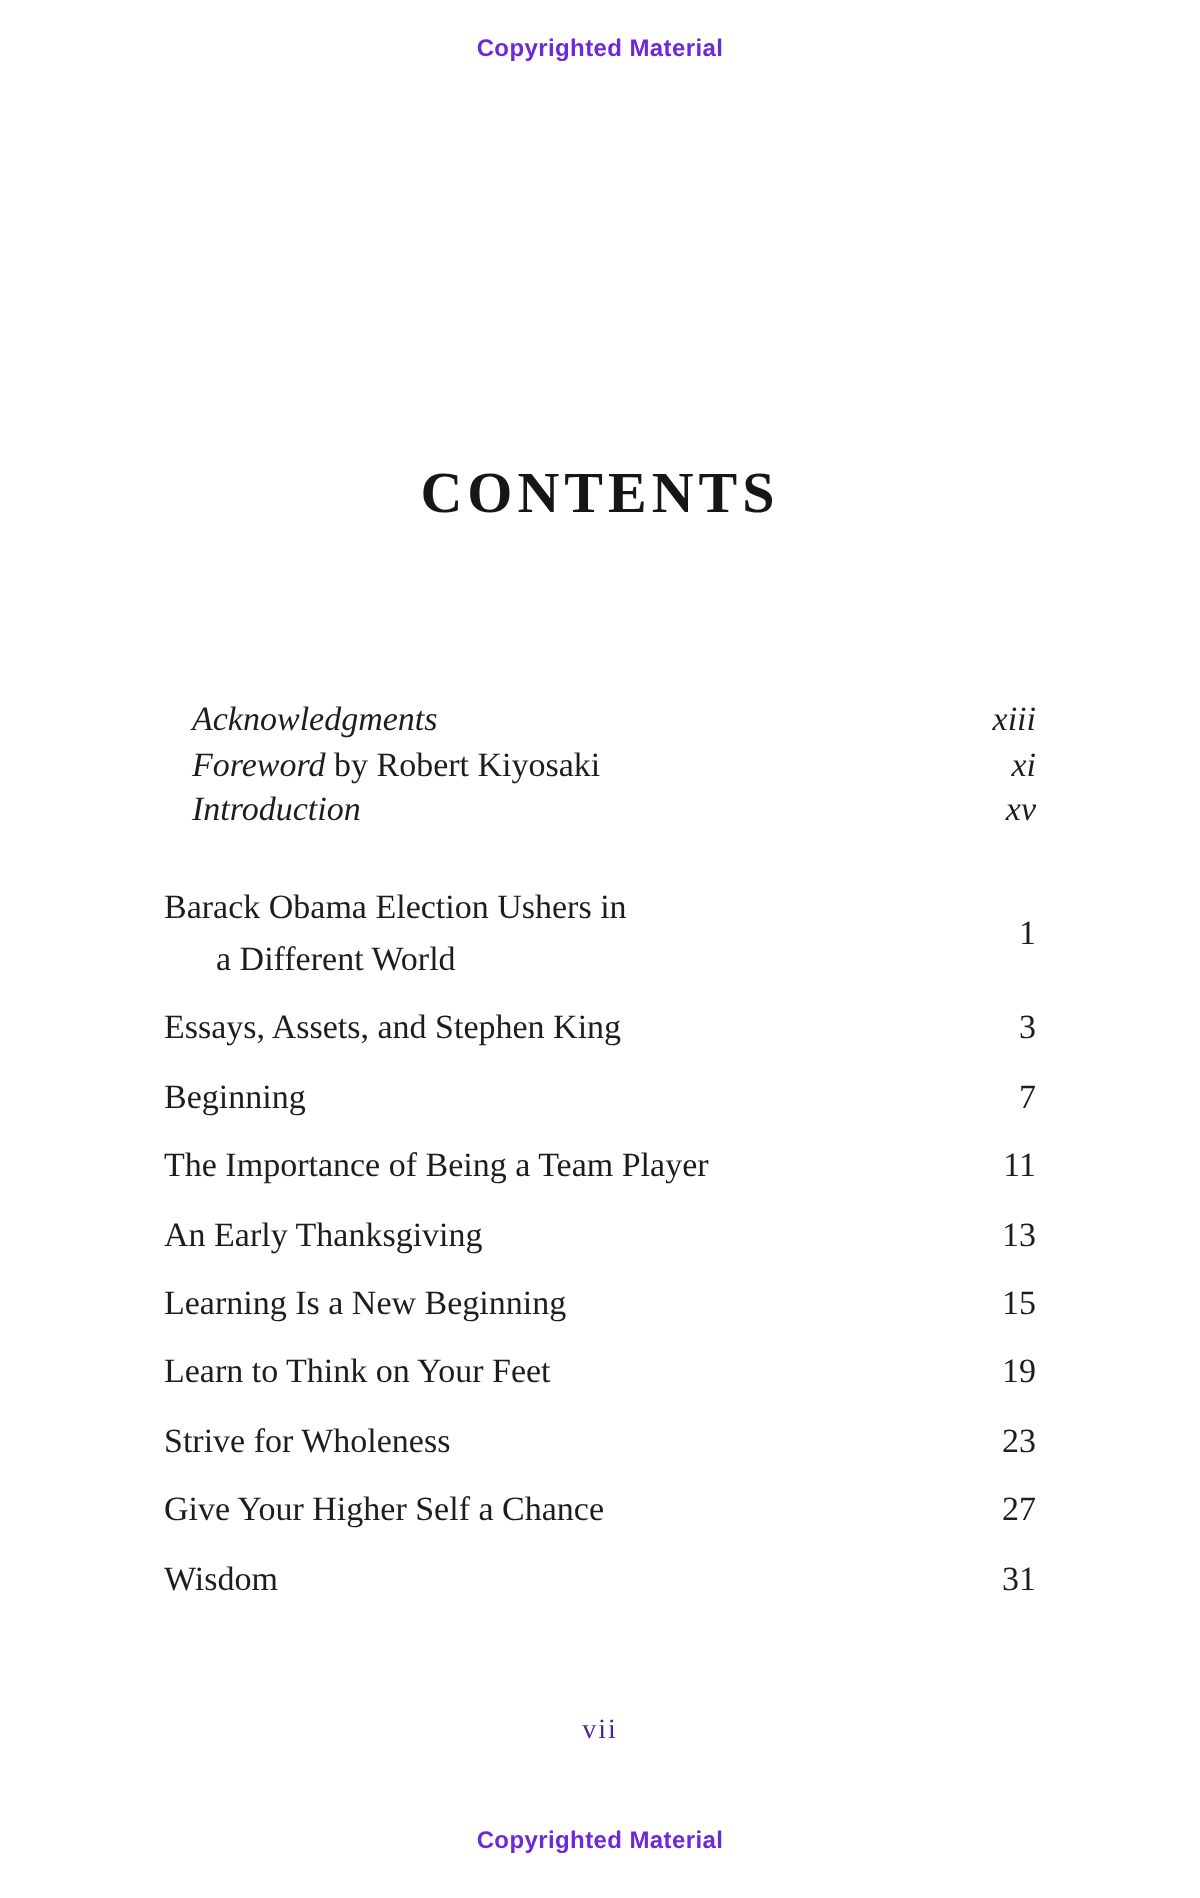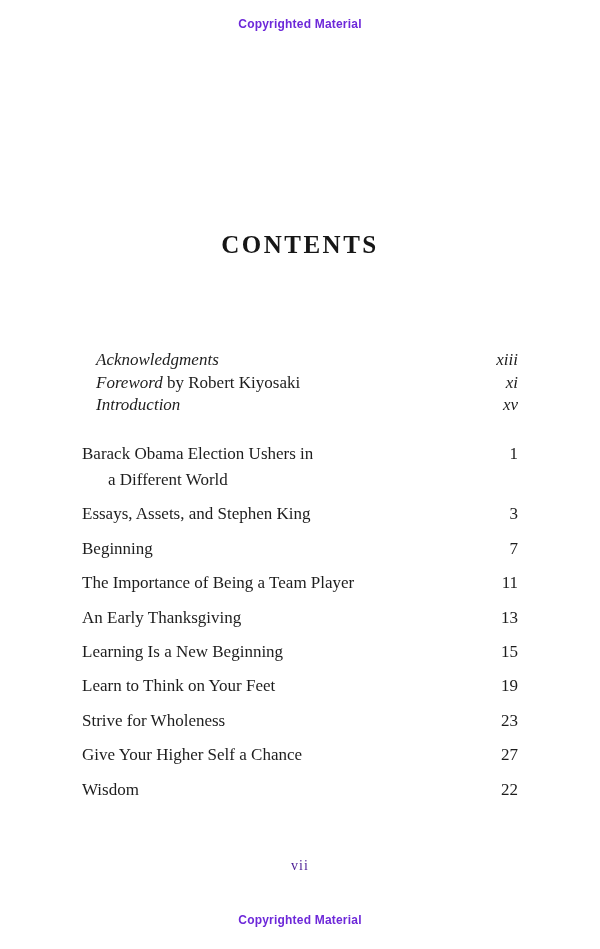--- a/index.html
+++ b/index.html
@@ -9,37 +9,37 @@
   }
   .copyright {
     position:absolute; left:0; width:100%; text-align:center;
     font-family:"Liberation Sans", sans-serif; font-weight:bold;
     font-size:12px; color:#6d28d9; letter-spacing:0.2px;
   }
   .copyright.top { top:17px; }
   .copyright.bottom { top:913px; }
   .book-title {
     position:absolute; top:231px; left:0; width:100%; text-align:center;
-    font-size:25px; font-weight:bold; letter-spacing:2.5px; color:#161616;
+    font-size:29px; font-weight:bold; letter-spacing:2.5px; color:#161616;
   }
   .front-matter {
     position:absolute; left:82px; width:436px; top:349px;
   }
   .fm-row {
     display:flex; justify-content:space-between; align-items:baseline;
     font-size:17px; line-height:22.5px; padding-left:14px;
   }
   .fm-title { font-style:italic; }
   .fm-title .roman { font-style:normal; }
   .fm-page { font-style:italic; }
   .chapters {
     position:absolute; left:82px; width:436px; top:441px;
   }
   .entry {
-    display:flex; justify-content:space-between; align-items:flex-start;
+    display:flex; justify-content:space-between; align-items:center;
     font-size:17px; line-height:26px; margin-bottom:8.4px;
   }
   .entry-lines { flex:1 1 auto; }
   .entry-line2 { padding-left:26px; }
   .entry-page { flex:0 0 auto; padding-left:10px; }
   .folio {
     position:absolute; top:858px; left:0; width:100%; text-align:center;
     font-size:14px; letter-spacing:1px; color:#4c1d95;
   }
 </style>
@@ -112,21 +112,21 @@
       <span class="entry-page">23</span>
     </div>
 
     <div class="entry">
       <span class="entry-lines">Give Your Higher Self a Chance</span>
       <span class="entry-page">27</span>
     </div>
 
     <div class="entry">
       <span class="entry-lines">Wisdom</span>
-      <span class="entry-page">22</span>
+      <span class="entry-page">31</span>
     </div>
 
   </div>
 
   <div class="folio">vii</div>
 
   <div class="copyright bottom">Copyrighted Material</div>
 
 </div>
 

